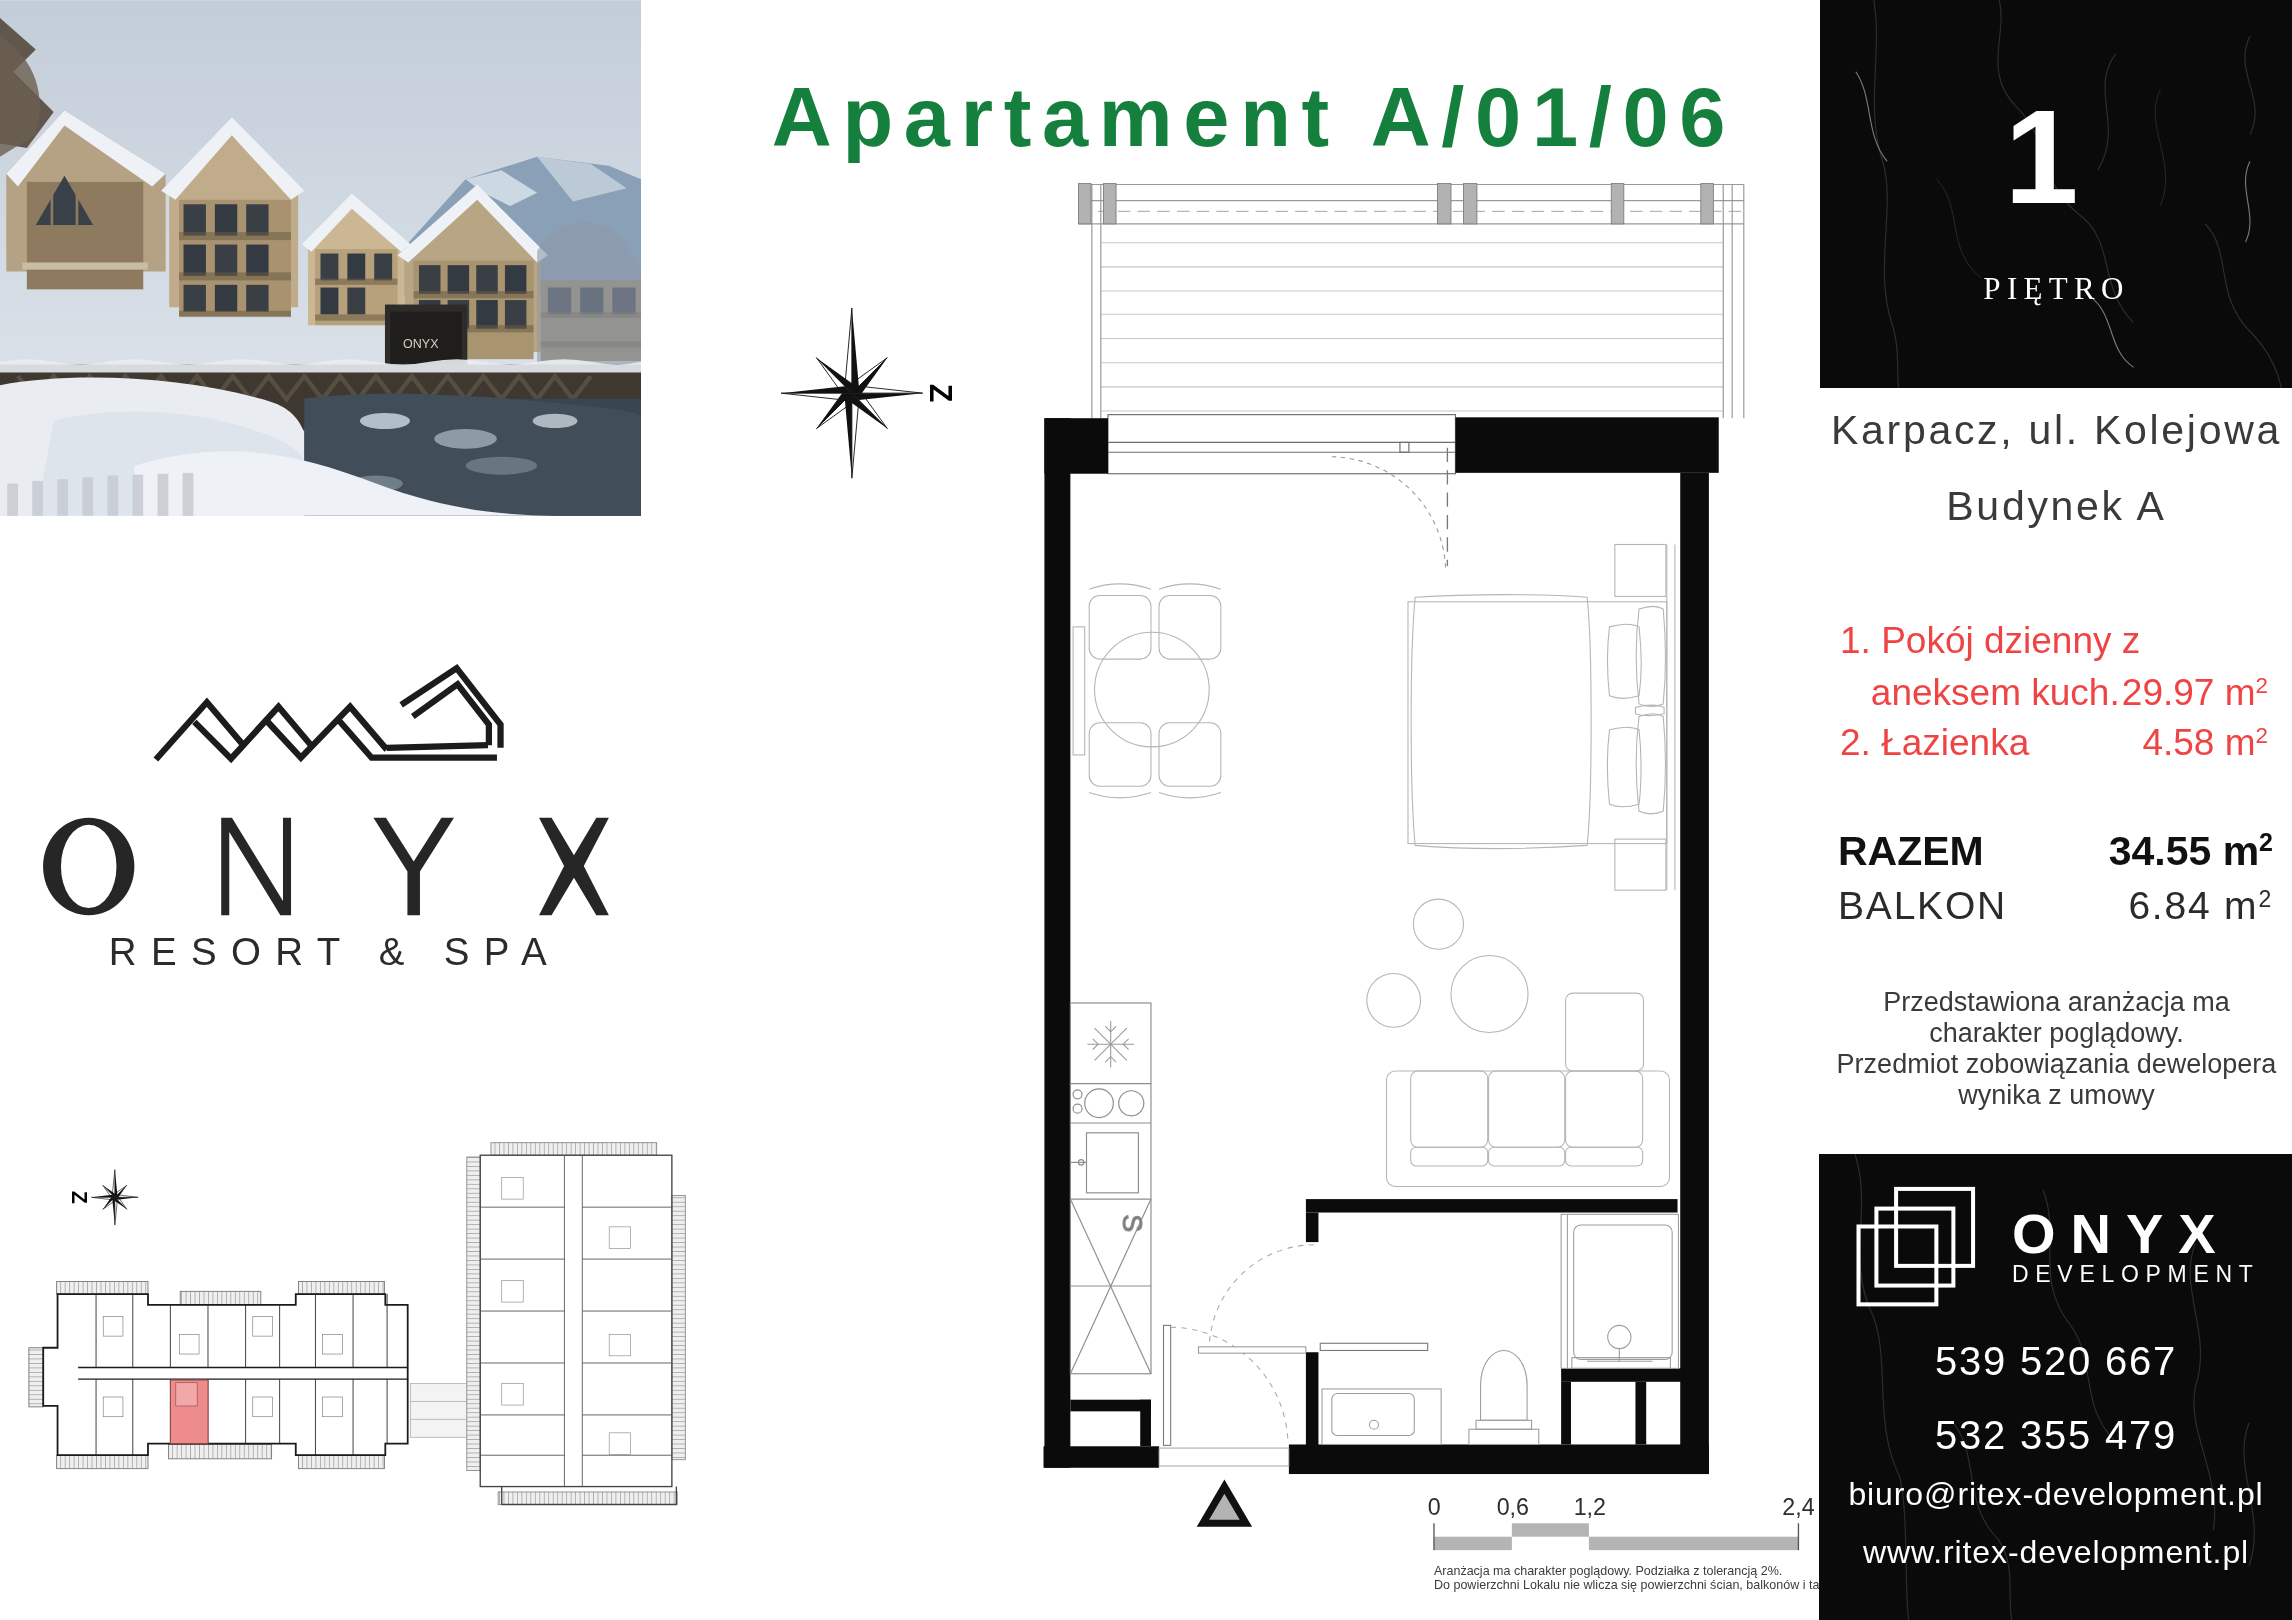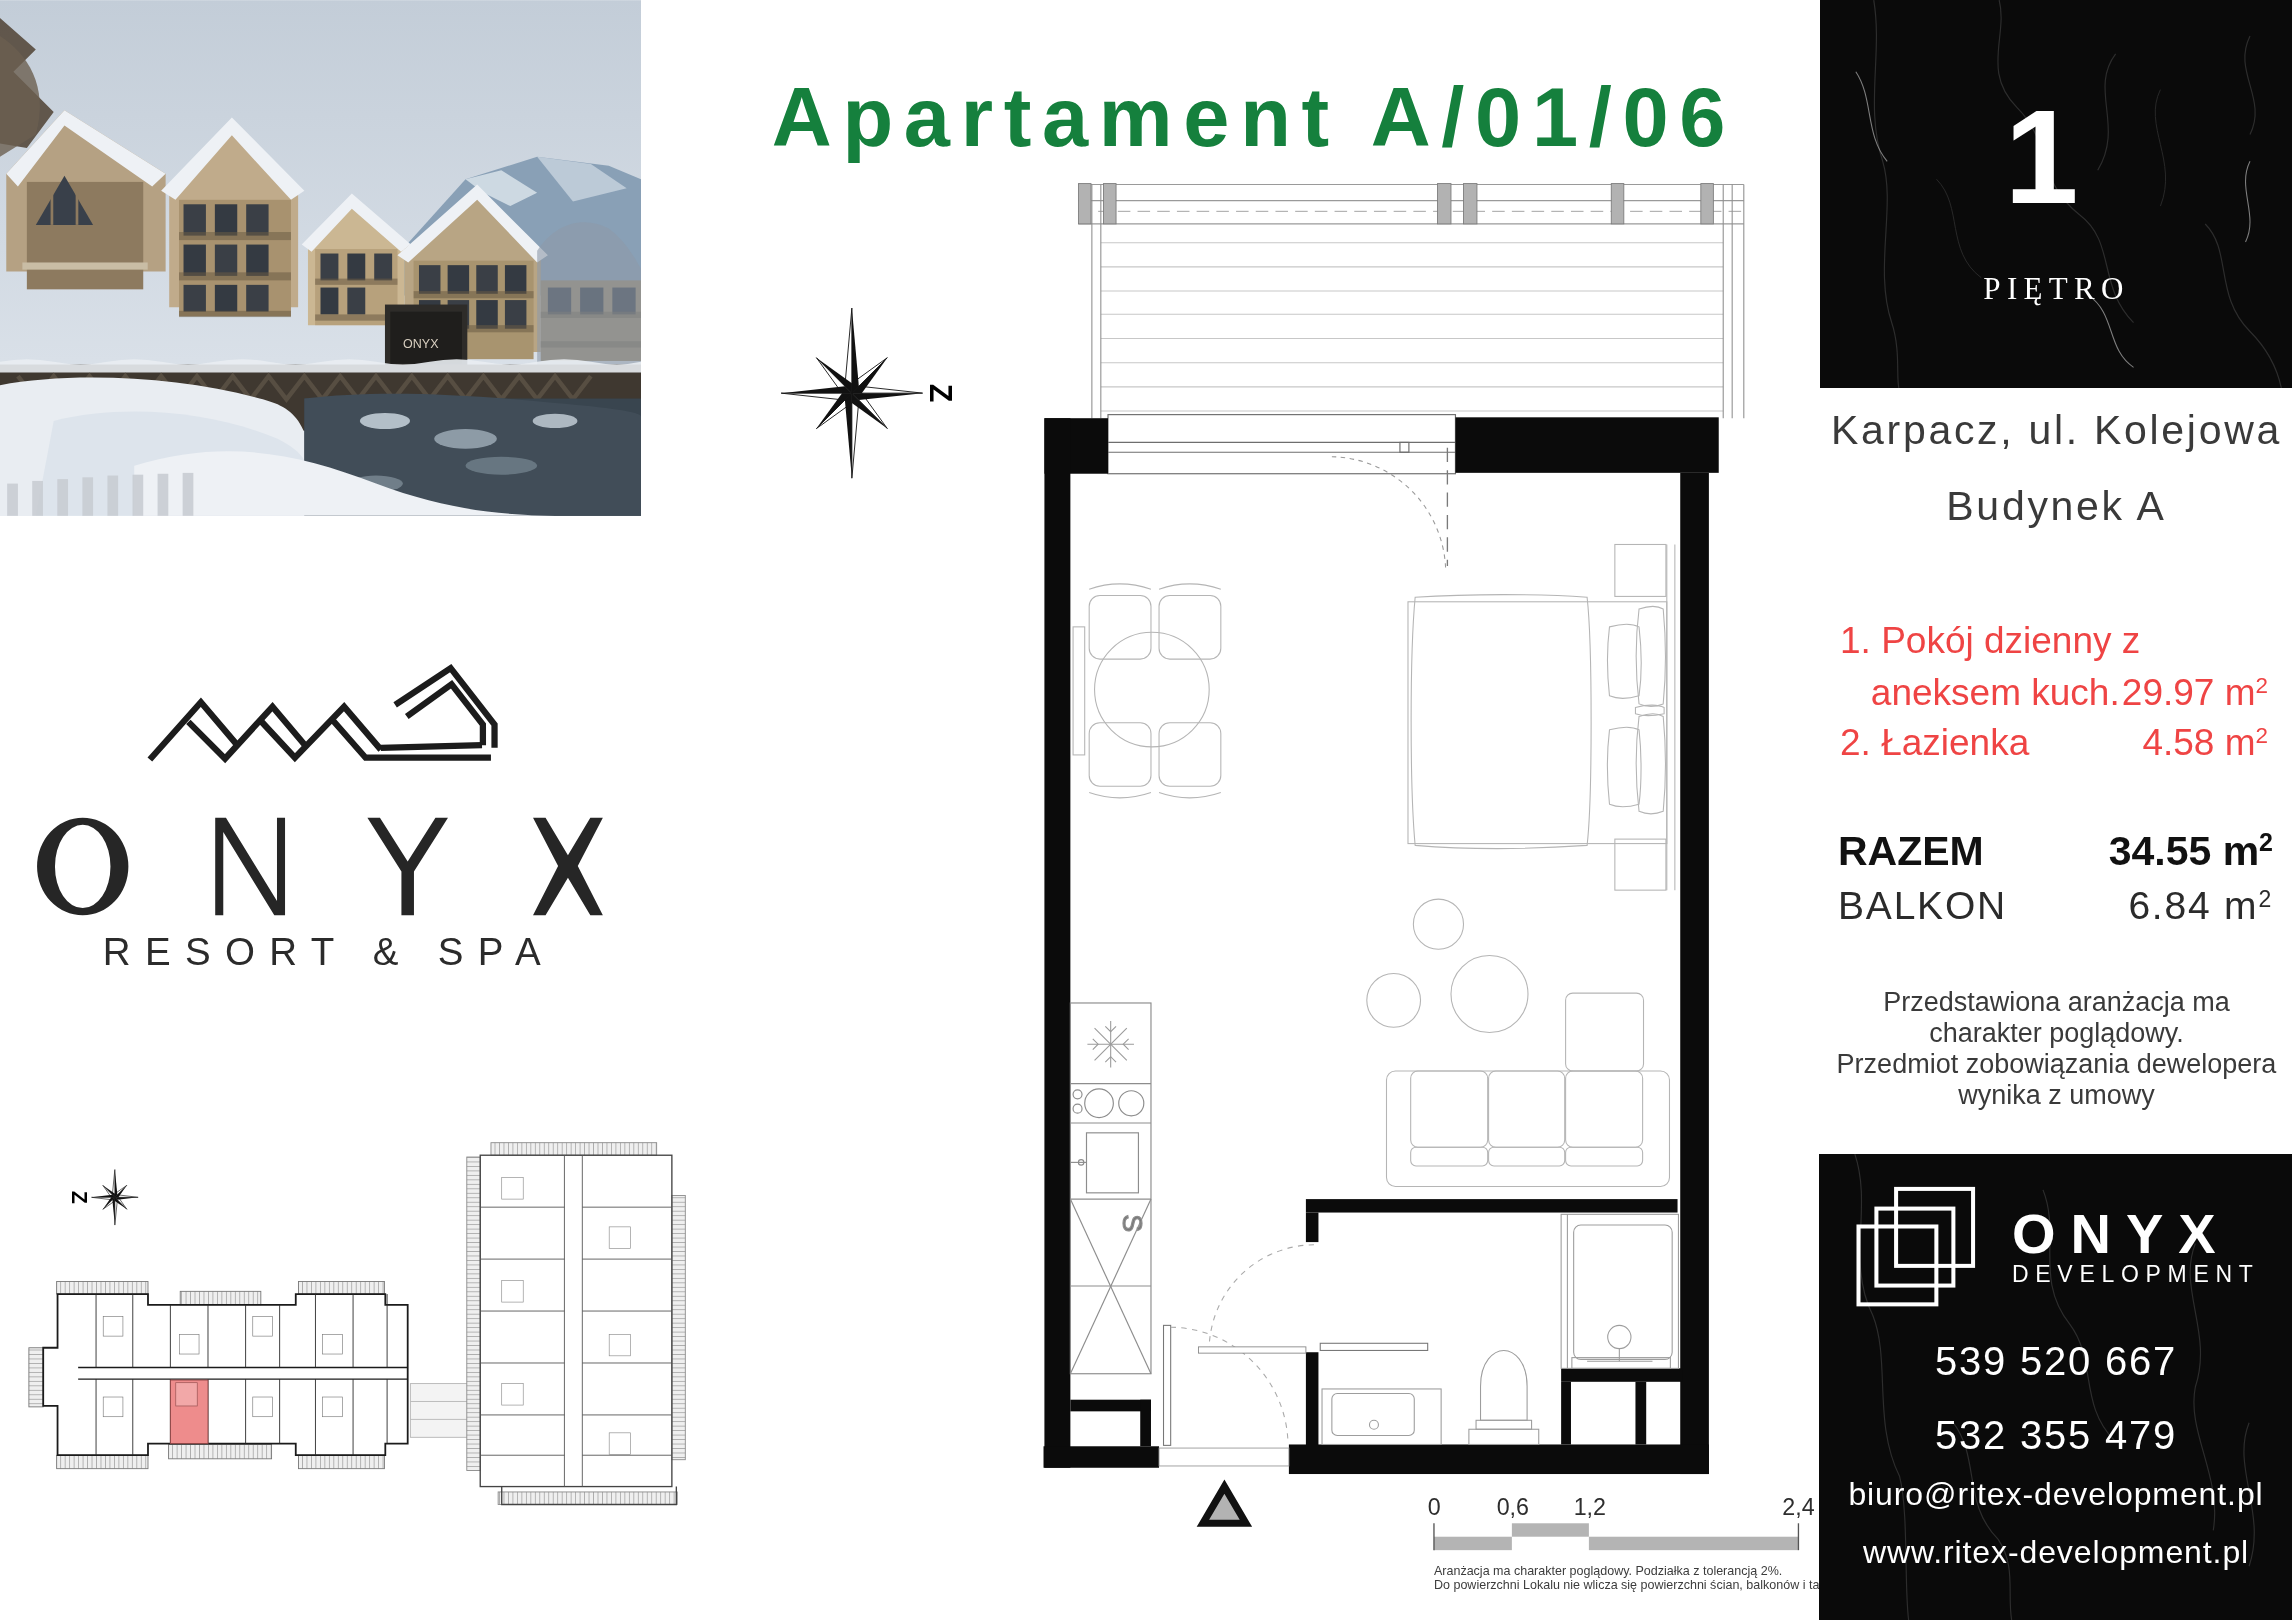--- a/index.html
+++ b/index.html
@@ -117,21 +117,21 @@
     <rect x="64" y="535" width="12" height="41"></rect>
         <rect x="92" y="533" width="12" height="43"></rect>
     <rect x="120" y="531" width="12" height="45"></rect>
         <rect x="148" y="530" width="12" height="46"></rect>
     <rect x="176" y="529" width="12" height="47"></rect>
         <rect x="204" y="528" width="12" height="48"></rect>
   </g>
 </svg>
 </div>
 
-<div class="abs" style="left:0;top:627px;width:699px;height:376px;">
+<div class="abs" style="left:6px;top:627px;width:699px;height:376px;">
 <svg width="699" height="376" viewBox="0 0 780 420">
 
   <g stroke="#1c1c1c" stroke-width="7" fill="none" stroke-linecap="butt">
     <path d="M167,148 L224,84 L263,130"></path>
     <path d="M210,106 L251,147 L304,89 L342,134"></path>
     <path d="M291,105 L329,146 L384,89 L425,137"></path>
     <path d="M372,105 L408,146 L461,146 L548,146"></path>
     <path d="M425,135 L538,132"></path>
     <path d="M441,87 L503,46 L552,109 L552,135"></path>
     <path d="M454,100 L504,64 L539,109 L539,132"></path>

